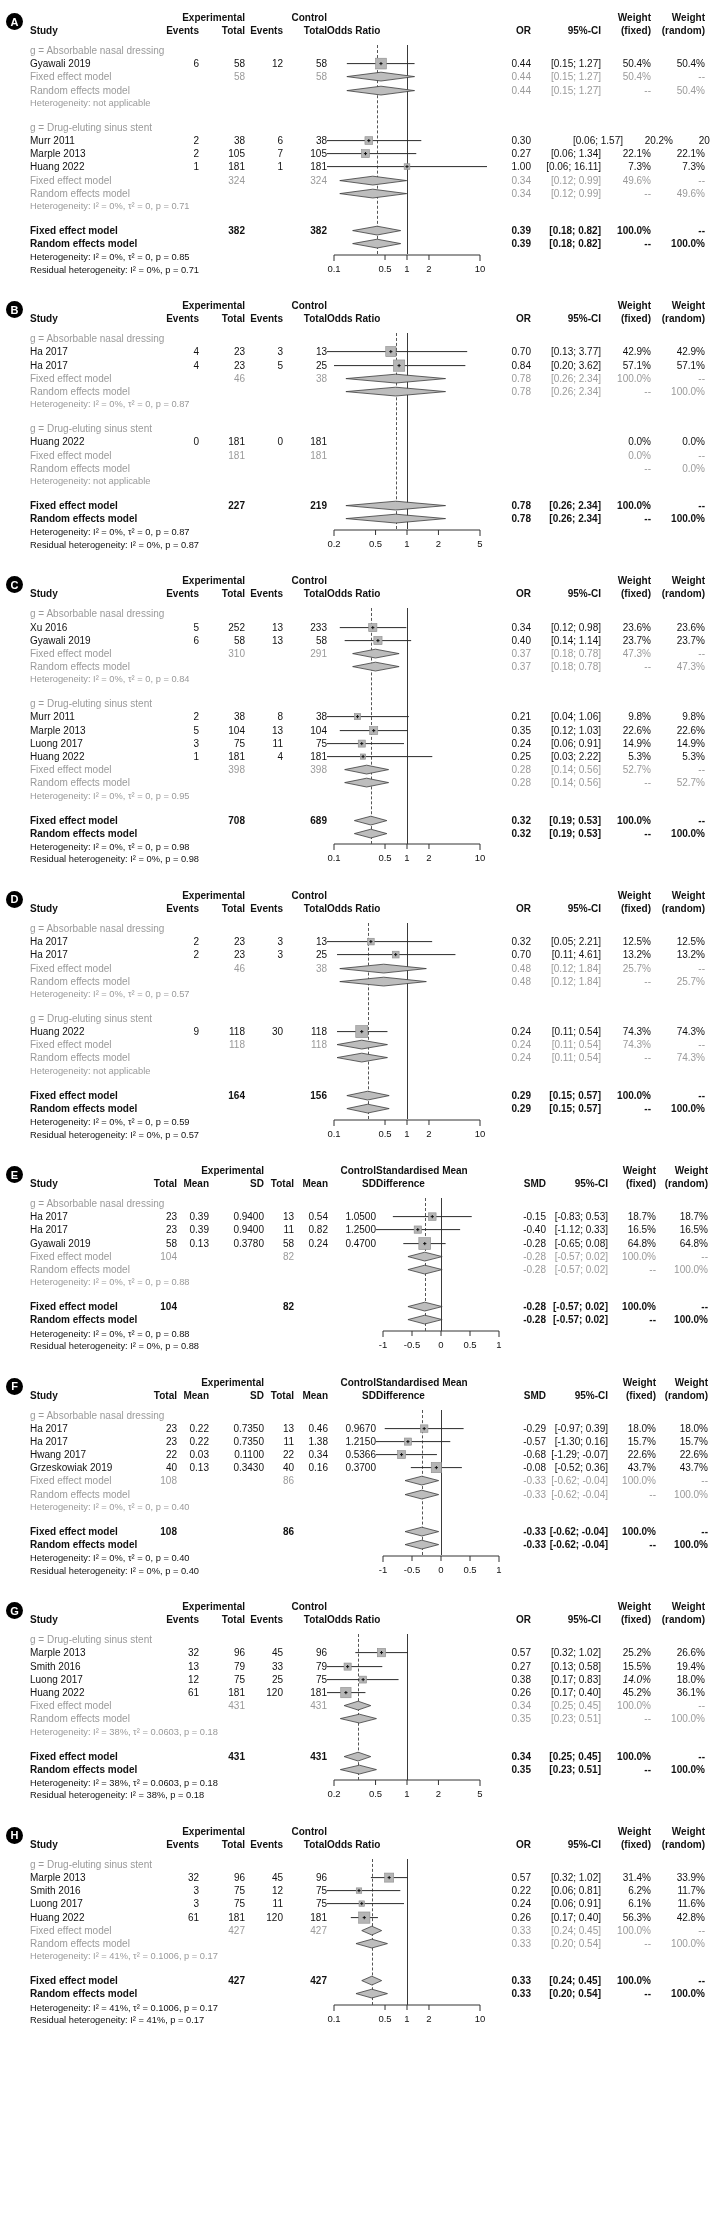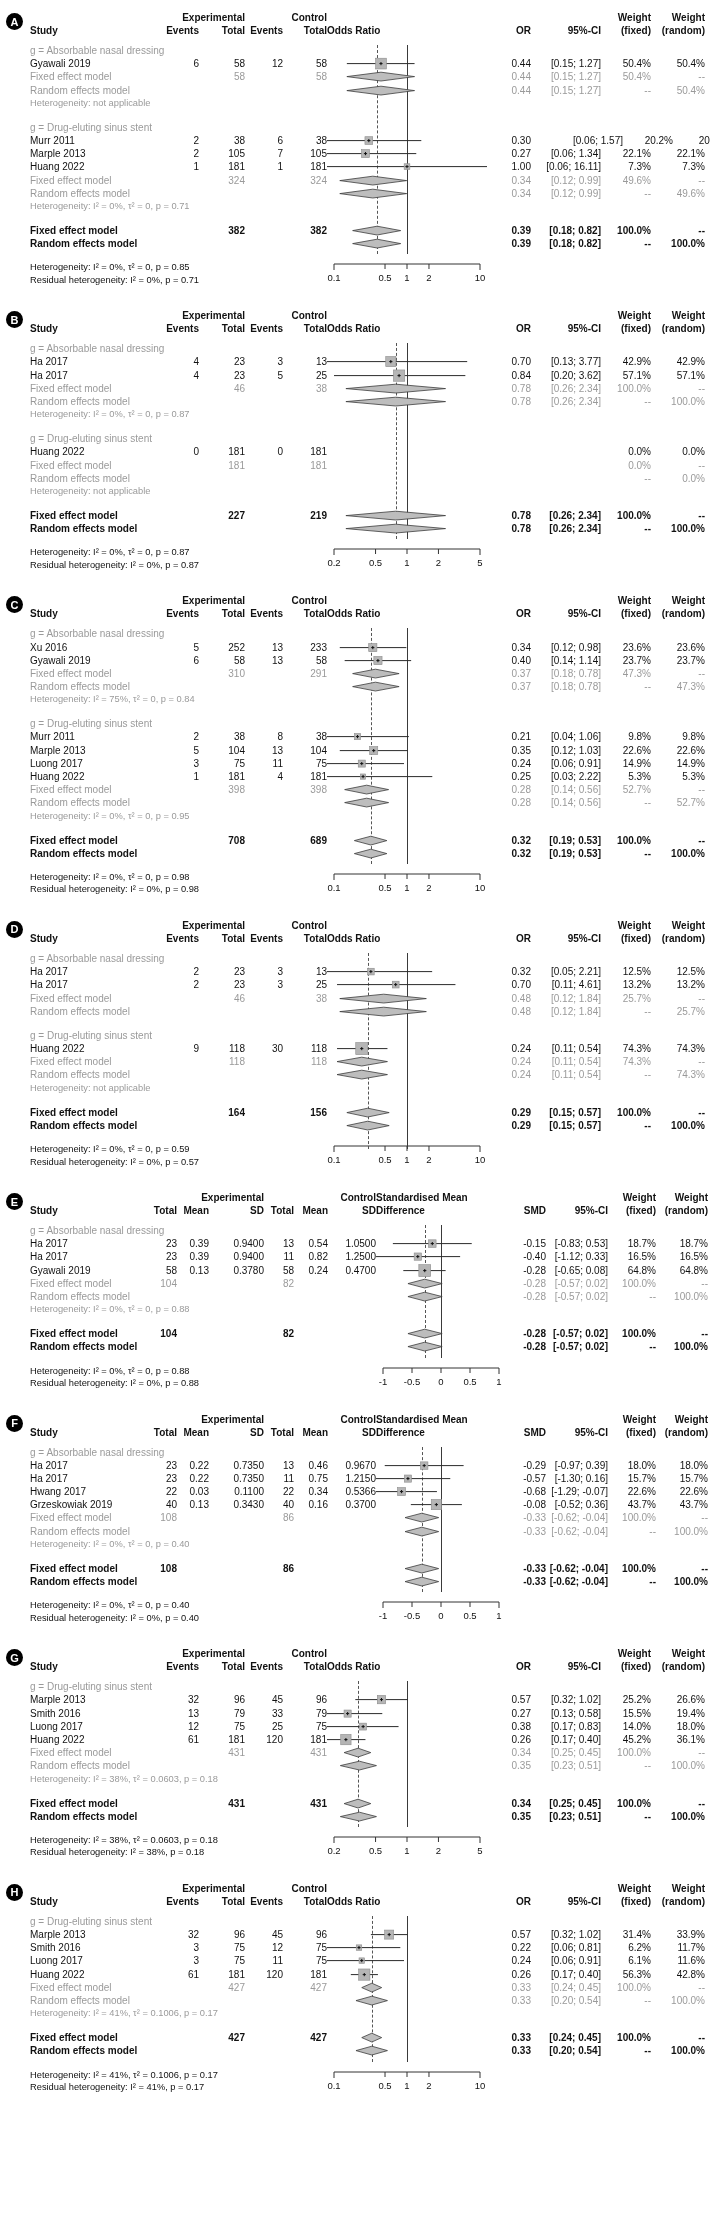--- a/index.html
+++ b/index.html
@@ -18,21 +18,21 @@
   .gray{color:#9a9a9a;}
   .bold{font-weight:bold;}
   .hetrow{height:13px;line-height:13px;font-size:9.3px;}
   .gaprow{height:11px;}
   .rows{position:relative;z-index:1;}
   .vline,.vdash{position:absolute;width:0;z-index:0;}
   .vline{border-left:1px solid #3a3a3a;}
   .vdash{border-left:1px dashed #555;}
   .plotcell{position:relative;}
   .plotcell svg{display:block;}
-  .footer{display:flex;align-items:flex-start;margin-top:11px;}
+  .footer{display:flex;align-items:center;margin-top:1px;}
   .foottext div{height:12.5px;line-height:12.5px;font-size:9.3px;}
 </style>
 </head>
 <body>
 
 <main id="figure">
     <div class="panel">
       <div class="badge">A</div>
       <div class="row hrow hdr">
         <div class="cell " style="width: 135px;"></div>
@@ -562,21 +562,21 @@
             <svg width="160" height="13.2">
               <polygon points="25.63489287254133,6.6 48.47872585689062,2.1999999999999993 72.12290599640505,6.6 48.47872585689062,11" fill="#bdbdbd" stroke="#3c3c3c" stroke-width="0.8"></polygon>
             </svg>
           </div>
           <div class="cell r" style="width: 44px;">0.37</div>
           <div class="cell r" style="width: 70px;">[0.18; 0.78]</div>
           <div class="cell r" style="width: 50px;">--</div>
           <div class="cell r" style="width: 54px;">47.3%</div>
         </div>
         <div class="row hetrow gray">
-          <div class="cell " style="width: 457px;">Heterogeneity: I² = 75%, τ² = 0, p = 0.84</div>
+          <div class="cell " style="width: 457px;">Heterogeneity: I² = 0%, τ² = 0, p = 0.84</div>
         </div>
         <div class="gaprow"></div>
         <div class="row gray">
           <div class="cell " style="width: 457px;">g = Drug-eluting sinus stent</div>
         </div>
         <div class="row ">
           <div class="cell " style="width: 135px;">Murr 2011</div>
           <div class="cell r" style="width: 34px;">2</div>
           <div class="cell r" style="width: 46px;">38</div>
           <div class="cell r" style="width: 38px;">8</div>
@@ -835,20 +835,23 @@
           <div class="cell plotcell" style="width: 160px;">
             <svg width="160" height="13.2">
               <polygon points="12.780230961476606,6.6 56.73061032841786,2.1999999999999993 99.33170107969616,6.6 56.73061032841786,11" fill="#bdbdbd" stroke="#3c3c3c" stroke-width="0.8"></polygon>
             </svg>
           </div>
           <div class="cell r" style="width: 44px;">0.48</div>
           <div class="cell r" style="width: 70px;">[0.12; 1.84]</div>
           <div class="cell r" style="width: 50px;">--</div>
           <div class="cell r" style="width: 54px;">25.7%</div>
         </div>
+        <div class="row hetrow gray">
+          <div class="cell " style="width: 457px;">Heterogeneity: I² = 0%, τ² = 0, p = 0.57</div>
+        </div>
         <div class="gaprow"></div>
         <div class="row gray">
           <div class="cell " style="width: 457px;">g = Drug-eluting sinus stent</div>
         </div>
         <div class="row ">
           <div class="cell " style="width: 135px;">Huang 2022</div>
           <div class="cell r" style="width: 34px;">9</div>
           <div class="cell r" style="width: 46px;">118</div>
           <div class="cell r" style="width: 38px;">30</div>
           <div class="cell r" style="width: 44px;">118</div>
@@ -1202,21 +1205,21 @@
           <div class="cell r" style="width: 62px;">[-0.97; 0.39]</div>
           <div class="cell r" style="width: 48px;">18.0%</div>
           <div class="cell r" style="width: 52px;">18.0%</div>
         </div>
         <div class="row ">
           <div class="cell " style="width: 113px;">Ha 2017</div>
           <div class="cell r" style="width: 34px;">23</div>
           <div class="cell r" style="width: 32px;">0.22</div>
           <div class="cell r" style="width: 55px;">0.7350</div>
           <div class="cell r" style="width: 30px;">11</div>
-          <div class="cell r" style="width: 34px;">0.75</div>
+          <div class="cell r" style="width: 34px;">1.38</div>
           <div class="cell r" style="width: 48px;">1.2150</div>
           <div class="cell plotcell" style="width: 130px;">
             <svg width="130" height="13.2">
               <line x1="0" y1="6.6" x2="74.28" y2="6.6" stroke="#2b2b2b" stroke-width="1"></line>
               <rect x="28.361664533041722" y="3.0216645330417204" width="7.156670933916558" height="7.156670933916558" fill="#b5b5b5" stroke="#8c8c8c" stroke-width="0.6"></rect>
               <line x1="30.34" y1="6.6" x2="33.54" y2="6.6" stroke="#111" stroke-width="1"></line>
               <line x1="31.94" y1="5" x2="31.94" y2="8.2" stroke="#111" stroke-width="1"></line>
             </svg>
           </div>
           <div class="cell r" style="width: 40px;">-0.57</div>
@@ -1442,21 +1445,21 @@
           <div class="cell plotcell" style="width: 160px;">
             <svg width="160" height="13.2">
               <line x1="0" y1="6.6" x2="71.54856543213438" y2="6.6" stroke="#2b2b2b" stroke-width="1"></line>
               <rect x="32.66140269501327" y="3.1485470026049835" width="6.902905994790032" height="6.902905994790032" fill="#b5b5b5" stroke="#8c8c8c" stroke-width="0.6"></rect>
               <line x1="34.51285569240829" y1="6.6" x2="37.71285569240829" y2="6.6" stroke="#111" stroke-width="1"></line>
               <line x1="36.11285569240829" y1="5" x2="36.11285569240829" y2="8.2" stroke="#111" stroke-width="1"></line>
             </svg>
           </div>
           <div class="cell r" style="width: 44px;">0.38</div>
           <div class="cell r" style="width: 70px;">[0.17; 0.83]</div>
-          <div class="cell r" style="width: 50px;">14.0%</div>
+          <div class="cell r" style="width: 50px; font-style: italic;">14.0%</div>
           <div class="cell r" style="width: 54px;">18.0%</div>
         </div>
         <div class="row ">
           <div class="cell " style="width: 135px;">Huang 2022</div>
           <div class="cell r" style="width: 34px;">61</div>
           <div class="cell r" style="width: 46px;">181</div>
           <div class="cell r" style="width: 38px;">120</div>
           <div class="cell r" style="width: 44px;">181</div>
           <div class="cell plotcell" style="width: 160px;">
             <svg width="160" height="13.2">

